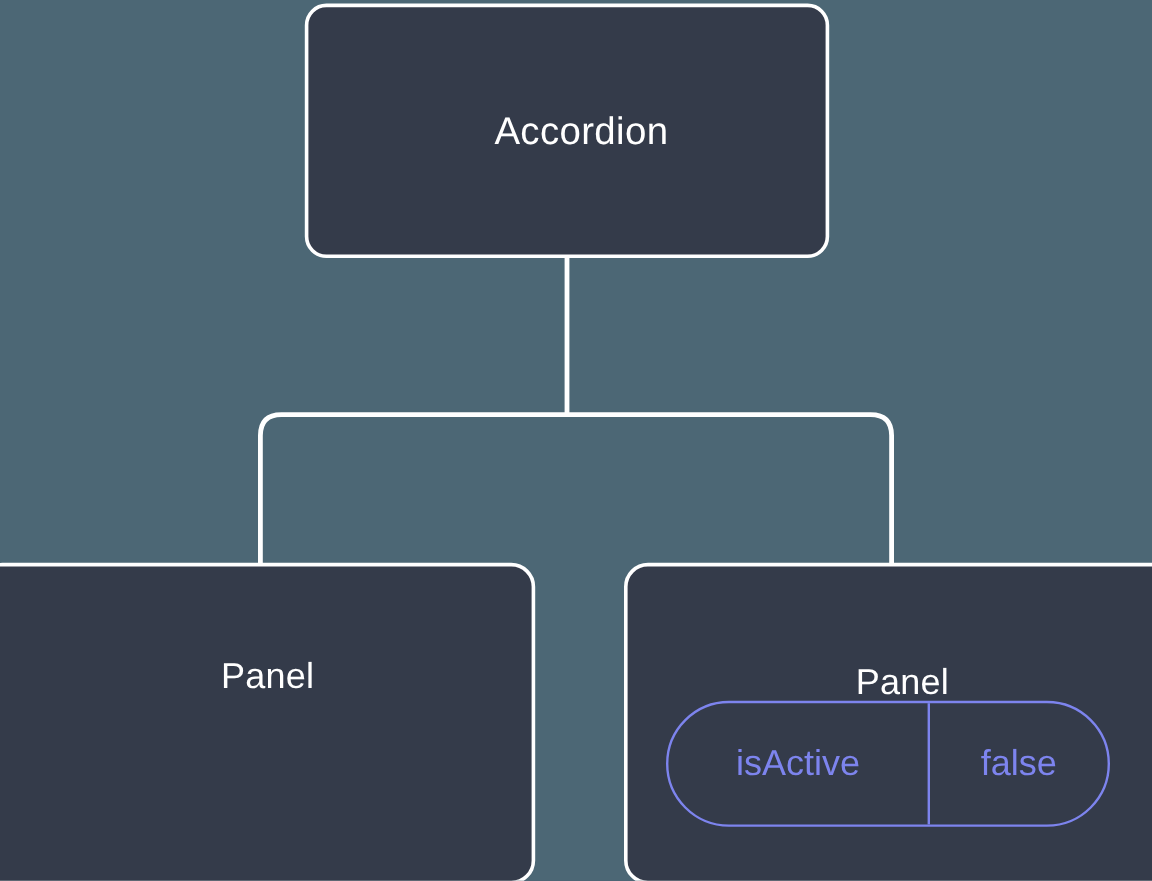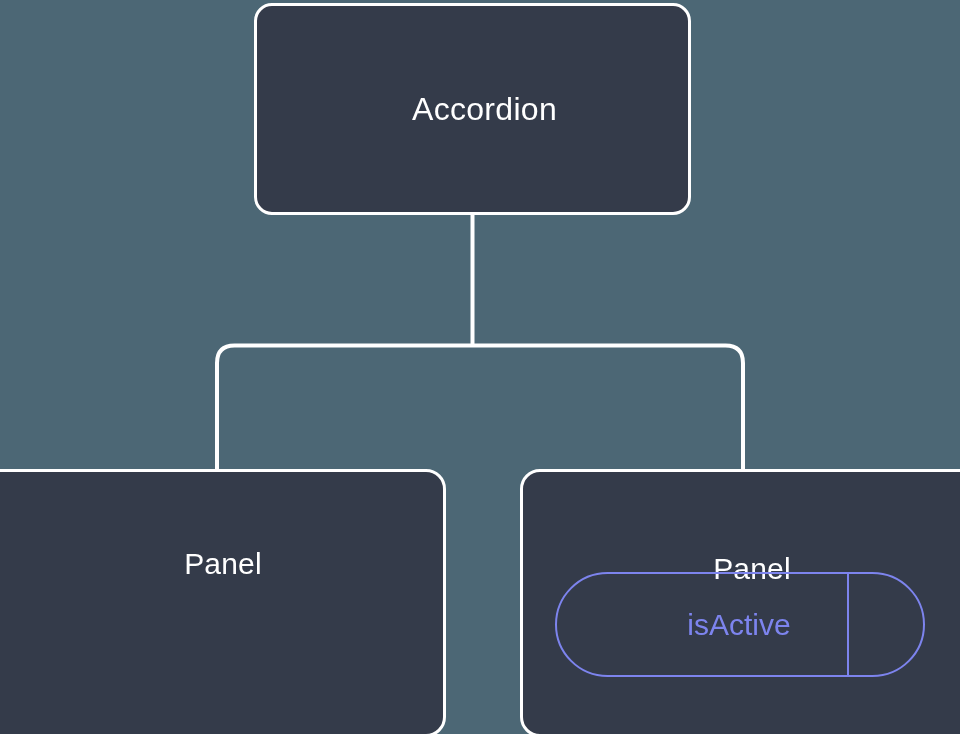--- a/index.html
+++ b/index.html
@@ -98,26 +98,25 @@
   .pill-key, .pill-val {
     display: flex;
     align-items: center;
     justify-content: center;
     white-space: nowrap;
   }
 
   
   .pill-plain {
     left: 555px;
-    top: 572px;
+    top: 584px;
     width: 370px;
     height: 105px;
     border: 2px solid #7d84ee;
     background: transparent;
-    justify-content: center;
   }
   .pill-plain .pill-key {
     flex: 0 0 216px;
     color: #7d84ee;
     font-size: 30px;
     border-right: 2px solid #7d84ee;
   }
   .pill-plain .pill-val {
     flex: 1 1 auto;
     color: #7d84ee;
@@ -146,15 +145,16 @@
 
   </div>
 
   <div class="node node-panel node-panel-right">
 
     <div class="node-title-panel">Panel</div>
   </div>
 
   <div class="pill pill-plain">
     <div class="pill-key">isActive</div>
+    <div class="pill-val">false</div>
   </div>
 
 </div>
 
 </body></html>

